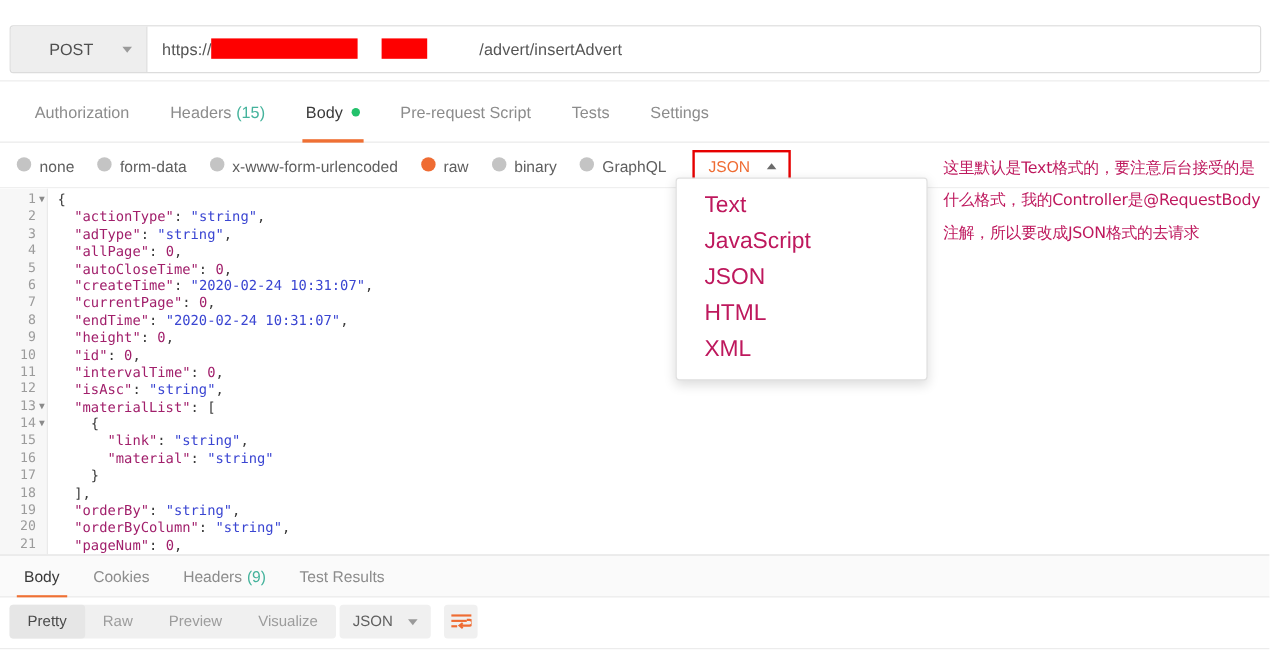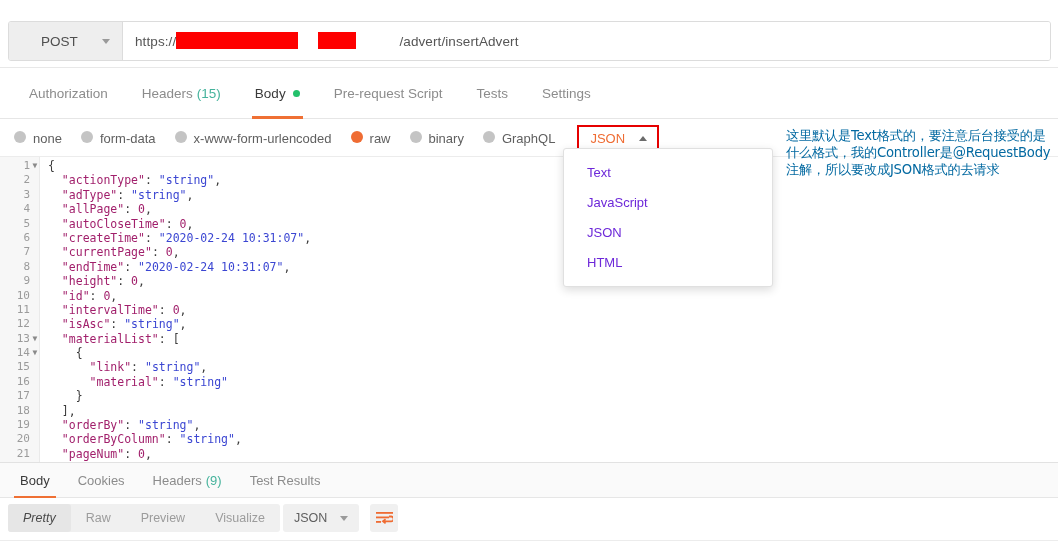--- a/index.html
+++ b/index.html
@@ -153,22 +153,22 @@
     border: 1px solid #e0e0e0;
     border-radius: 3px;
     box-shadow: 0 3px 10px rgba(0,0,0,0.14);
     padding: 8px 0 9px 0;
     z-index: 30;
   }
   .dd-item {
     height: 30px;
     display: flex; align-items: center;
     padding-left: 23px;
-    font-size: 13px;
-    color: #6d28d9;
+    font-size: 19px;
+    color: #be185d;
     cursor: pointer;
   }
 
   
   .editor {
     position: absolute; left: 0; top: 157px;
     width: 1058px; height: 305px;
     background: #fff;
     overflow: hidden;
   }
@@ -199,24 +199,24 @@
   .k { color: #a11f6b; }
   .s { color: #3b46d2; }
   .n { color: #a11f6b; }
   .p { color: #3a3a3a; }
 
   
   .annot {
     position: absolute;
     left: 786px; top: 127px;
     width: 268px;
-    color: #0369a1;
+    color: #be185d;
     font-family: "DejaVu Sans", sans-serif;
     font-size: 13.2px;
-    line-height: 17px;
+    line-height: 27px;
     z-index: 40;
     white-space: pre-wrap;
     letter-spacing: -0.2px;
   }
 
   
   .respbar {
     position: absolute; left: 0; top: 462px; width: 1058px; height: 36px;
     background: #fafafa;
     border-top: 1px solid #e2e2e2;
@@ -246,21 +246,21 @@
     display: flex; align-items: center;
     background: #f0f0f0;
     border-radius: 3px;
   }
   .seg {
     font-size: 12.5px; color: #9c9c9c;
     padding: 0 15px; height: 28px;
     display: flex; align-items: center;
     cursor: pointer;
   }
-  .seg.active { color: #4a4a4a; background: #e6e6e6; border-radius: 3px; font-style: italic; }
+  .seg.active { color: #4a4a4a; background: #e6e6e6; border-radius: 3px; }
   .fmt2 {
     position: absolute; left: 283px; top: 6px;
     height: 28px; display: flex; align-items: center;
     background: #f0f0f0; border-radius: 3px;
     padding: 0 11px;
     cursor: pointer;
   }
   .fmt2-label { font-size: 12.5px; color: #5f5f5f; margin-right: 13px; }
   .wrapbtn {
     position: absolute; left: 370px; top: 6px;
@@ -351,20 +351,21 @@
         </div>
       </div>
   </div>
 
   <div class="dropdown">
     <div id="dd-items">
         <div class="dd-item">Text</div>
         <div class="dd-item">JavaScript</div>
         <div class="dd-item">JSON</div>
         <div class="dd-item">HTML</div>
+        <div class="dd-item">XML</div>
       </div>
   </div>
 
   <div class="editor">
     <div class="gutter"></div>
     <div class="code-lines" id="code-lines">
         <div class="cline"><span class="lnum">1</span><span class="fold">▼</span><span class="ctext"><span class="p">{</span></span></div>
         <div class="cline"><span class="lnum">2</span><span class="fold"></span><span class="ctext">  <span class="k">"actionType"</span><span class="p">: </span><span class="s">"string"</span><span class="p">,</span></span></div>
         <div class="cline"><span class="lnum">3</span><span class="fold"></span><span class="ctext">  <span class="k">"adType"</span><span class="p">: </span><span class="s">"string"</span><span class="p">,</span></span></div>
         <div class="cline"><span class="lnum">4</span><span class="fold"></span><span class="ctext">  <span class="k">"allPage"</span><span class="p">: </span><span class="n">0</span><span class="p">,</span></span></div>

